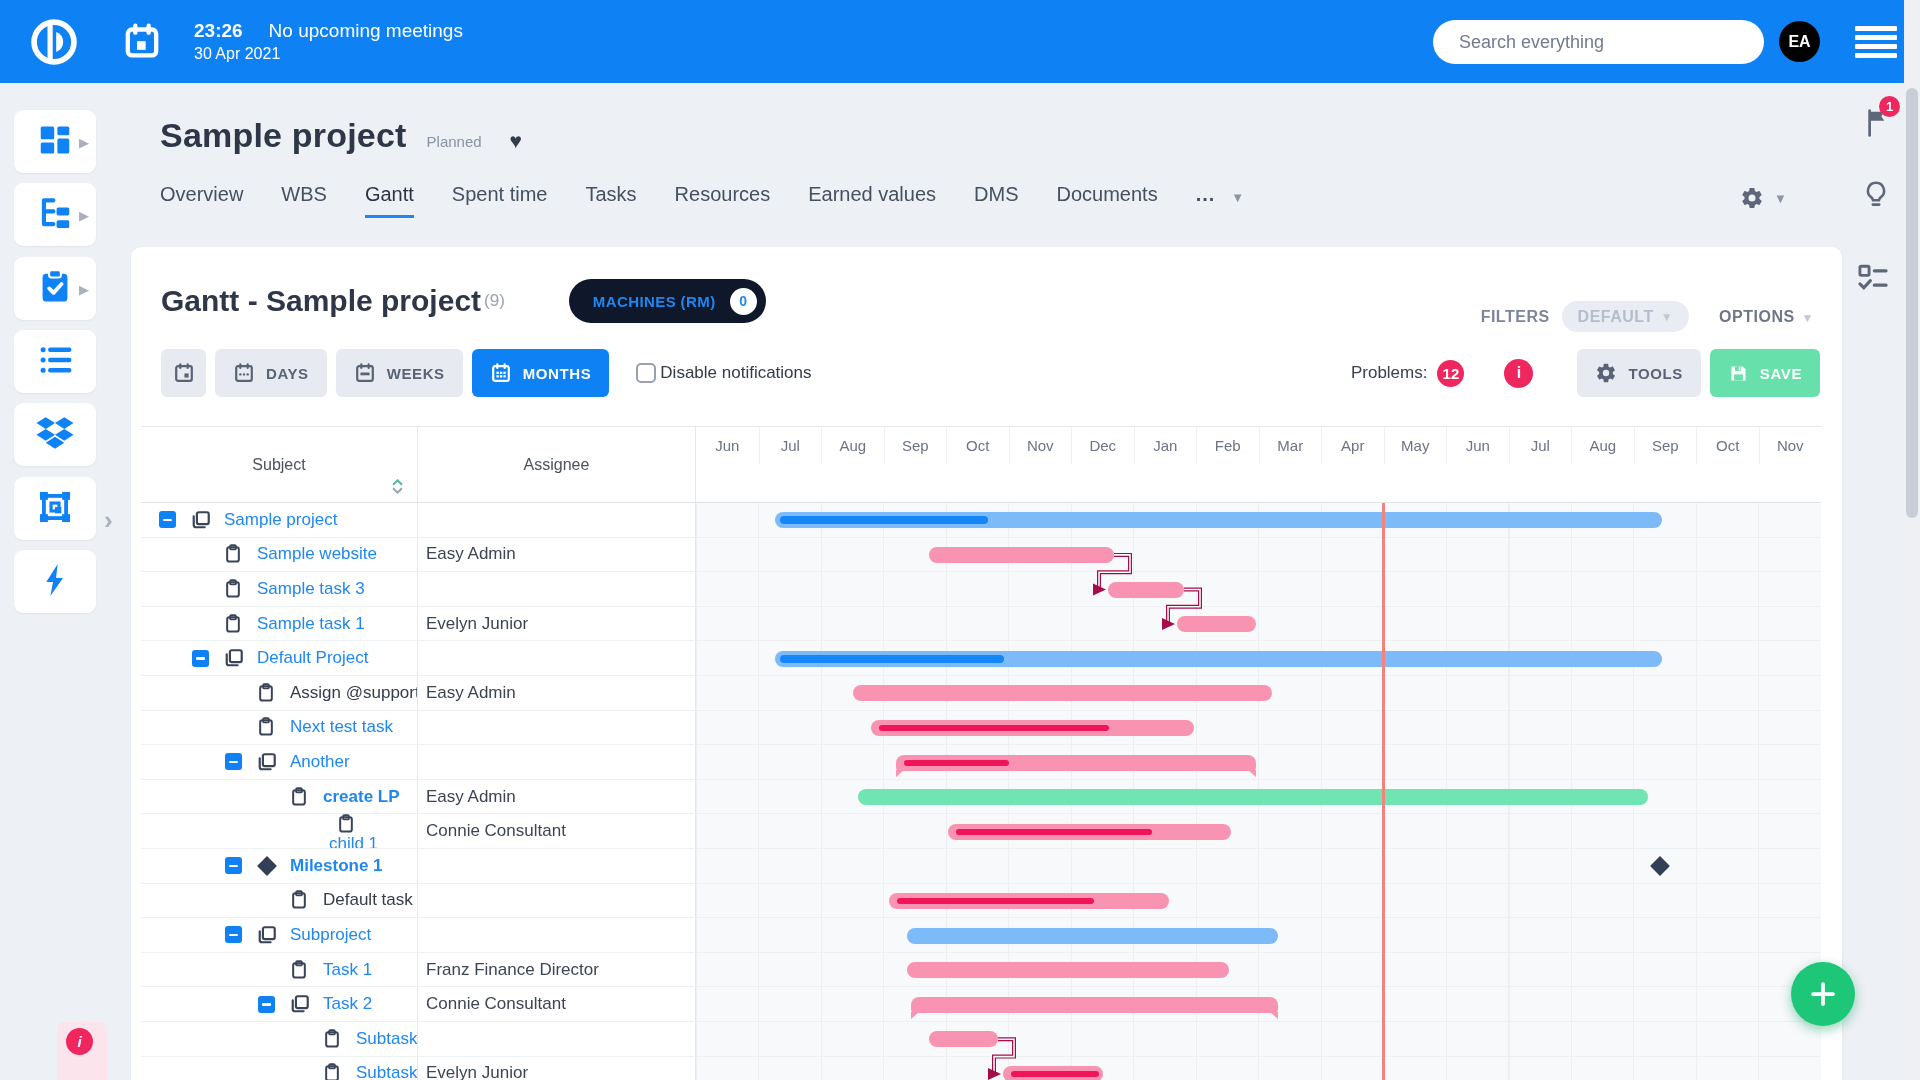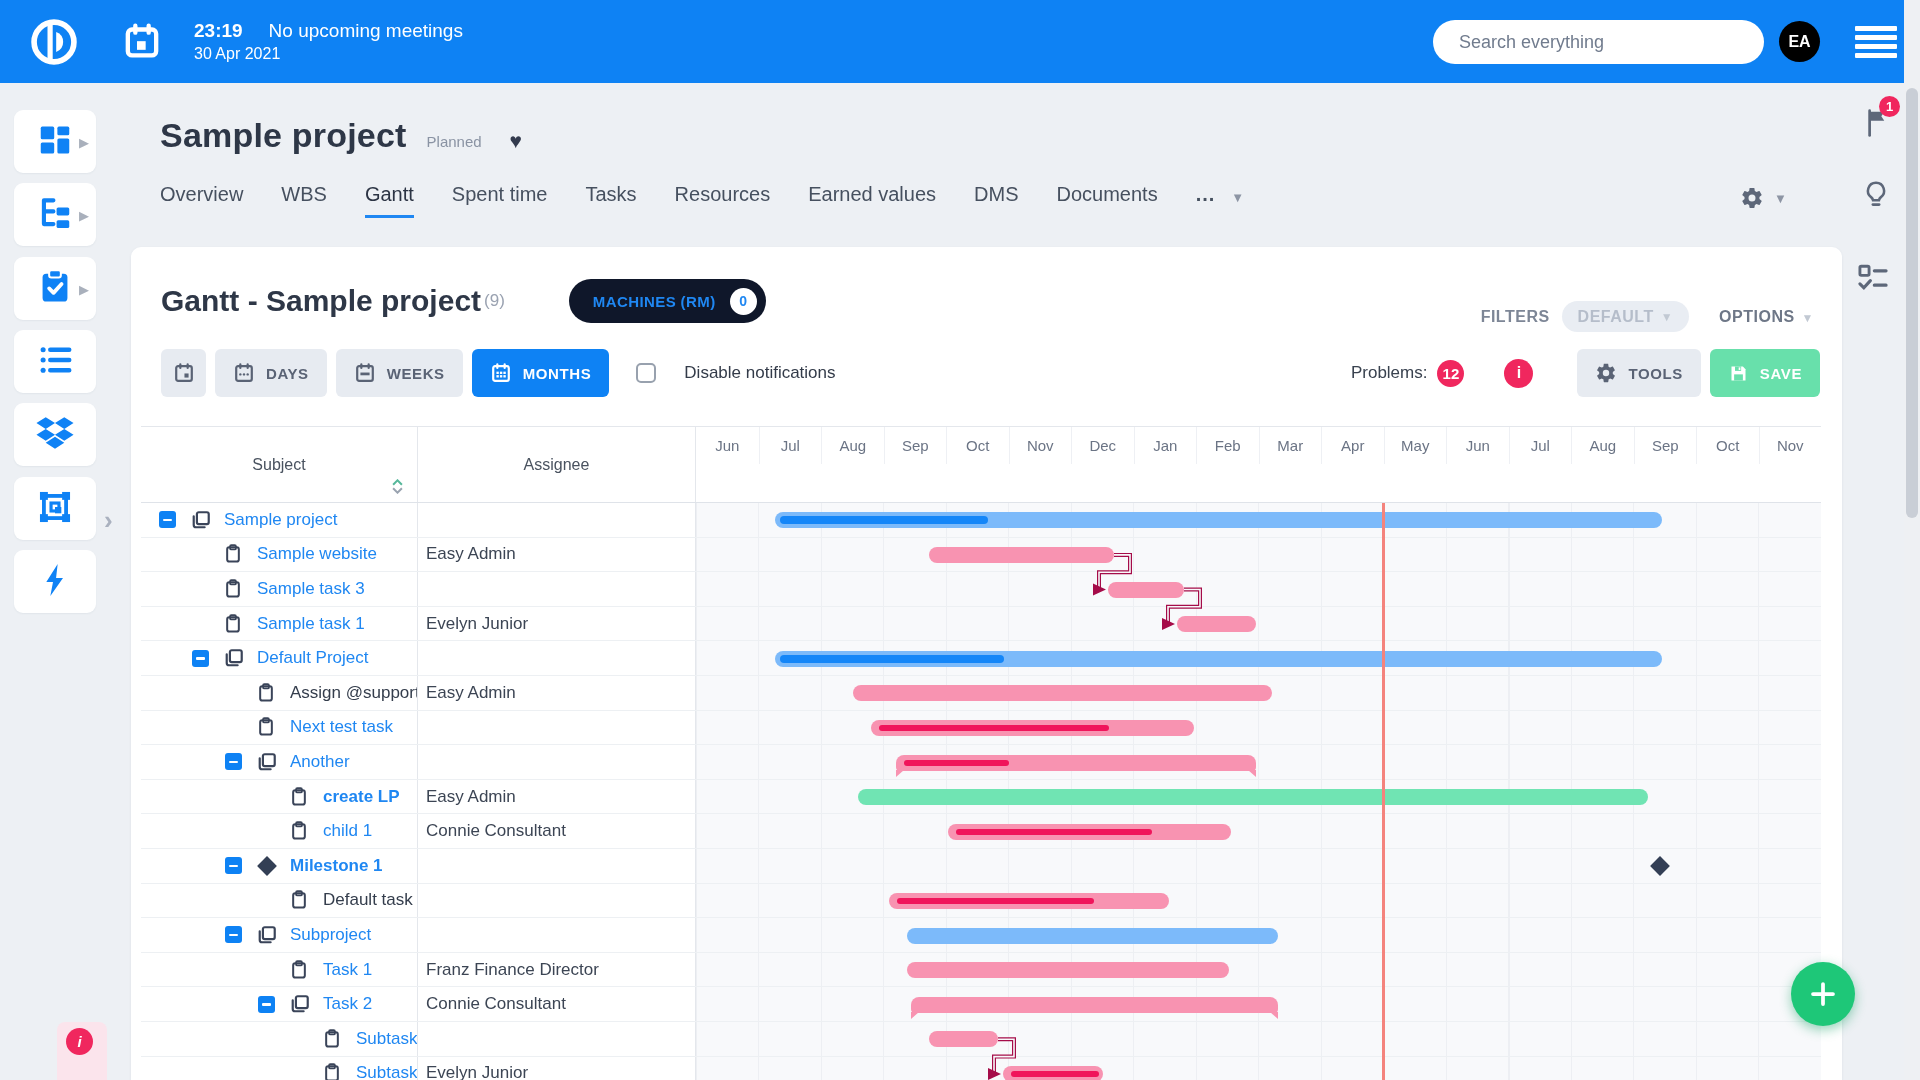--- a/index.html
+++ b/index.html
@@ -55,21 +55,21 @@
   .default-pill { margin-left:12px; height:31px; border-radius:16px; background:#e9edf3; color:#b5bdca; font-weight:600; display:flex; align-items:center; padding:0 16px; }
   .f-caret { color:#c2c9d3; font-size:12px; margin-left:7px; }
   .options-lbl { color:#6e7787; font-weight:600; margin-left:30px; }
 
   
   .toolbar { display:flex; align-items:center; margin:26px 22px 0 30px; }
   .tbtn { height:48px; border-radius:6px; background:#e7ebf1; color:#5a6375; font-size:15px; font-weight:700; letter-spacing:.6px; display:flex; align-items:center; padding:0 18px; gap:11px; cursor:pointer; border:none; font-family:inherit; }
   .tbtn + .tbtn { margin-left:9px; }
   .tbtn.icon-only { width:45px; padding:0; justify-content:center; }
   .tbtn.active { background:#0e82f4; color:#fff; }
-  .chk-wrap { display:flex; align-items:center; margin-left:27px; gap:28px; cursor:pointer; }
+  .chk-wrap { display:flex; align-items:center; margin-left:27px; gap:4px; cursor:pointer; }
   .chk { width:20px; height:20px; border:2px solid #98a1ae; border-radius:5px; background:#fff; }
   .chk-lbl { font-size:17px; color:#333b49; }
   .tb-right { margin-left:auto; display:flex; align-items:center; }
   .problems-lbl { font-size:17px; color:#39424f; }
   .num-badge { margin-left:10px; min-width:27px; height:27px; border-radius:14px; background:#f0275e; color:#fff; font-size:15px; font-weight:700; display:flex; align-items:center; justify-content:center; padding:0 4px; }
   .info-badge { margin-left:40px; width:29px; height:29px; border-radius:50%; background:#f0275e; color:#fff; font-size:16px; font-weight:700; display:flex; align-items:center; justify-content:center; cursor:pointer; }
   .tools-btn { margin-left:44px; }
   .save-btn { margin-left:12px; background:#68e0ab; color:#fff; }
 
   
@@ -134,21 +134,21 @@
       </svg>
   </div>
   <div class="cal-wrap">
     <svg viewBox="0 0 24 24" width="40" height="40">
         <rect x="3.5" y="4.5" width="17" height="15.5" rx="2.5" fill="none" stroke="#fff" stroke-width="2.6"></rect>
         <path d="M8 2.2v4.2M16 2.2v4.2" stroke="#fff" stroke-width="2.6" stroke-linecap="round"></path>
         <rect x="9" y="11.5" width="5.2" height="5.2" fill="#fff"></rect>
       </svg>
   </div>
   <div class="tb-texts">
-    <div class="tb-row1"><span>23:19</span><span class="meet">No upcoming meetings</span></div>
+    <div class="tb-row1"><span>23:26</span><span class="meet">No upcoming meetings</span></div>
     <div class="tb-row2">30 Apr 2021</div>
   </div>
   <input class="search" type="text" placeholder="Search everything" style="">
   <div class="avatar">EA</div>
   <div class="burger">
       <i></i>
       <i></i>
       <i></i>
       <i></i>
     </div>
@@ -516,21 +516,21 @@
           <div class="td-subject" style="padding-left: 149px; font-weight: bold;">
             <span class="row-ico"><svg width="18" height="20" viewBox="0 0 20 24">
                 <rect x="3" y="4" width="14" height="17" rx="2.5" fill="none" stroke="#3a4459" stroke-width="2.4"></rect>
                 <rect x="6.5" y="1.5" width="7" height="5" rx="1.5" fill="none" stroke="#3a4459" stroke-width="2.2"></rect>
               </svg></span>
             <span class="row-lbl link">create LP</span>
           </div>
           <div class="td-assignee">Easy Admin</div>
         </div>
         <div class="trow">
-          <div class="td-subject" style="padding-left: 149px;">
+          <div class="td-subject" style="padding-left: 149px; flex-direction: column;">
             <span class="row-ico"><svg width="18" height="20" viewBox="0 0 20 24">
                 <rect x="3" y="4" width="14" height="17" rx="2.5" fill="none" stroke="#3a4459" stroke-width="2.4"></rect>
                 <rect x="6.5" y="1.5" width="7" height="5" rx="1.5" fill="none" stroke="#3a4459" stroke-width="2.2"></rect>
               </svg></span>
             <span class="row-lbl link">child 1</span>
           </div>
           <div class="td-assignee">Connie Consultant</div>
         </div>
         <div class="trow">
           <div class="td-subject" style="padding-left: 84px;">

